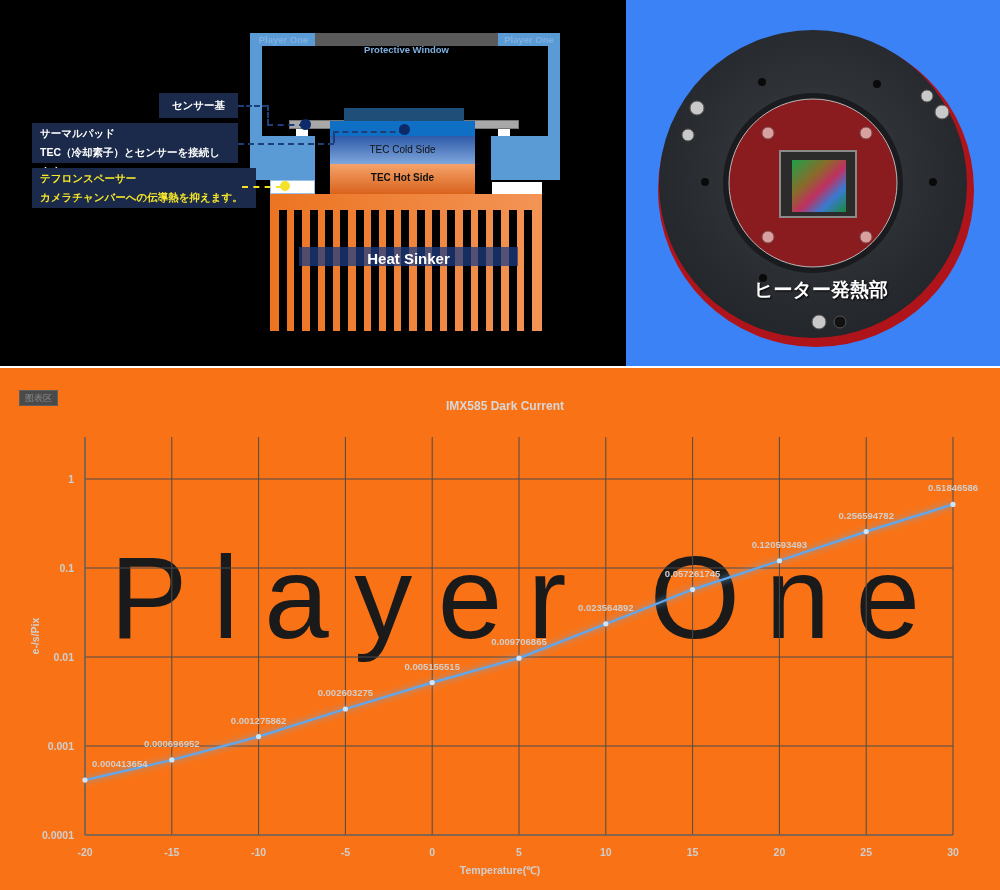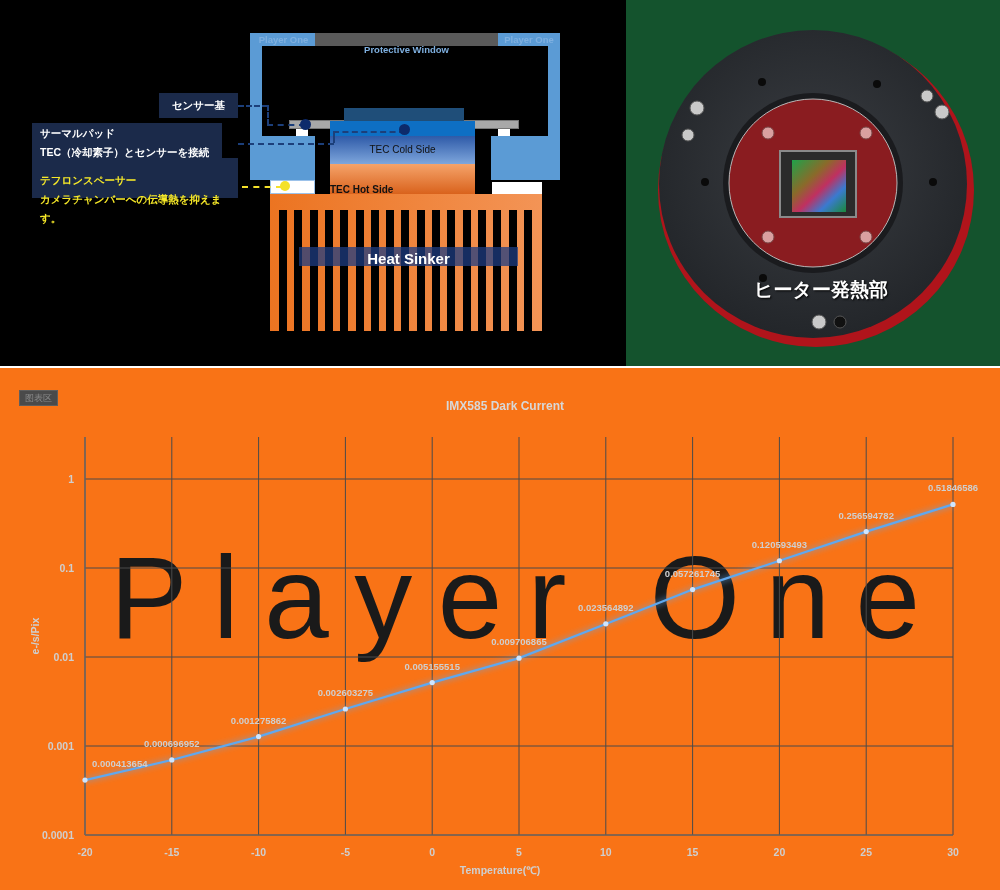--- a/index.html
+++ b/index.html
@@ -12,21 +12,21 @@
   .label-box { position: absolute; background: #1b2a4a; color: #fff; font-weight: bold; font-size: 10.5px; line-height: 19px; padding: 0 8px; }
   .label-box.yellow { color: #f7e928; }
   .dash { position: absolute; border-top: 2px dashed #1c3f7a; height: 0; }
   .dash-v { position: absolute; border-left: 2px dashed #1c3f7a; width: 0; }
   .dash-y { position: absolute; border-top: 2px dashed #f4e12a; height: 0; }
   .dot { position: absolute; border-radius: 50%; }
   .frame-blue { background: #5b9bd5; position: absolute; }
   .frame-title { position: absolute; font-size: 9.5px; font-weight: bold; line-height: 12px; text-align: center; }
 
   
-  #photo { position: absolute; left: 626px; top: 0; width: 374px; height: 366px; background: #14532d; overflow: hidden; }
+  #photo { position: absolute; left: 626px; top: 0; width: 374px; height: 366px; background: #3b82f6; overflow: hidden; }
 
   
   #chart { position: absolute; left: 0; top: 368px; width: 1000px; height: 522px; background: #f97316; }
   #chart svg { position: absolute; left: 0; top: 0; }
   .chart-badge { position: absolute; left: 19px; top: 22px; width: 39px; height: 16px; background: #4a4a4a; border: 1px solid #5e5e5e; color: #888; font-size: 9px; line-height: 14px; text-align: center; }
 </style>
 </head>
 <body>
 
 <div id="diagram">
@@ -48,21 +48,21 @@
   <div class="abs" style="left:296px;top:129px;width:12px;height:7px;background:#fff;"></div>
   <div class="abs" style="left:498px;top:129px;width:12px;height:7px;background:#fff;"></div>
 
   <div class="abs" style="left:344px;top:108px;width:120px;height:13px;background:#1f4e79;"></div>
   <div class="frame-title" style="left:344px;top:124px;width:96px;color:#7fb0e0;font-size:10px;">Sensor</div>
   <div class="abs" style="left:330px;top:121px;width:145px;height:15px;background:#0e6fc4;"></div>
 
   <div class="abs" style="left:330px;top:136px;width:145px;height:28px;background:linear-gradient(#2e5aa8,#7ea6dc);"></div>
   <div class="abs" style="left:330px;top:144px;width:145px;text-align:center;font-size:10px;font-weight:normal;color:#111;">TEC Cold Side</div>
   <div class="abs" style="left:330px;top:164px;width:145px;height:30px;background:linear-gradient(#f5a36a,#d9621c);"></div>
-  <div class="abs" style="left:330px;top:172px;width:145px;text-align:left;font-size:10px;font-weight:bold;color:#111;margin-top:12px;">TEC Hot Side</div>
+  <div class="abs" style="left:330px;top:172px;width:145px;text-align:center;font-size:10px;font-weight:bold;color:#111;">TEC Hot Side</div>
 
   <div class="abs" style="left:270px;top:180px;width:45px;height:14px;background:#fff;border:1px solid #9cc2ea;"></div>
   <div class="abs" style="left:492px;top:182px;width:50px;height:14px;background:#fff;"></div>
 
   <div id="heatsink" class="abs" style="left:270px;top:194px;width:272px;height:137px;background:linear-gradient(90deg,#ec7421,#f39456);"></div>
   <div id="fins"></div>
   <div class="abs" style="left: 279px; top: 210px; width: 8px; height: 121px; background: rgb(0, 0, 0);"></div>
     <div class="abs" style="left: 294.3px; top: 210px; width: 8px; height: 121px; background: rgb(0, 0, 0);"></div>
     <div class="abs" style="left: 309.6px; top: 210px; width: 8px; height: 121px; background: rgb(0, 0, 0);"></div>
     <div class="abs" style="left: 324.9px; top: 210px; width: 8px; height: 121px; background: rgb(0, 0, 0);"></div>
@@ -78,25 +78,25 @@
     <div class="abs" style="left: 477.9px; top: 210px; width: 8px; height: 121px; background: rgb(0, 0, 0);"></div>
     <div class="abs" style="left: 493.2px; top: 210px; width: 8px; height: 121px; background: rgb(0, 0, 0);"></div>
     <div class="abs" style="left: 508.5px; top: 210px; width: 8px; height: 121px; background: rgb(0, 0, 0);"></div>
     <div class="abs" style="left: 523.8px; top: 210px; width: 8px; height: 121px; background: rgb(0, 0, 0);"></div>
     <div class="abs" style="left:299px;top:247px;width:219px;height:19px;background:rgba(30,60,130,0.75);"></div>
   <div class="abs" style="left:299px;top:250px;width:219px;text-align:center;font-size:15px;font-weight:bold;color:#fff;">Heat Sinker</div>
 
   <div class="label-box" style="left:159px;top:93px;width:79px;height:25px;line-height:25px;text-align:center;">
     <span>センサー基盤</span>
   </div>
-  <div class="label-box" style="left:32px;top:123px;width:190px;height:40px;padding-top:1px;">
+  <div class="label-box" style="left:32px;top:123px;width:206px;height:40px;padding-top:1px;">
     <div>サーマルパッド</div>
     <div>TEC（冷却素子）とセンサーを接続します。</div>
   </div>
-  <div class="label-box yellow" style="left:32px;top:158px;width:206px;height:40px;padding-top:13px;">
+  <div class="label-box yellow" style="left:32px;top:168px;width:224px;height:40px;padding-top:1px;">
     <div>テフロンスペーサー</div>
     <div>カメラチャンバーへの伝導熱を抑えます。</div>
   </div>
 
   <div class="dash" style="left:238px;top:105px;width:30px;"></div>
   <div class="dash-v" style="left:267px;top:105px;height:20px;"></div>
   <div class="dash" style="left:267px;top:124px;width:38px;"></div>
   <div class="dot" style="left:300px;top:119px;width:11px;height:11px;background:#0d2a6b;"></div>
   <div class="dash" style="left:238px;top:143px;width:96px;"></div>
   <div class="dash-v" style="left:333px;top:131px;height:12px;"></div>

